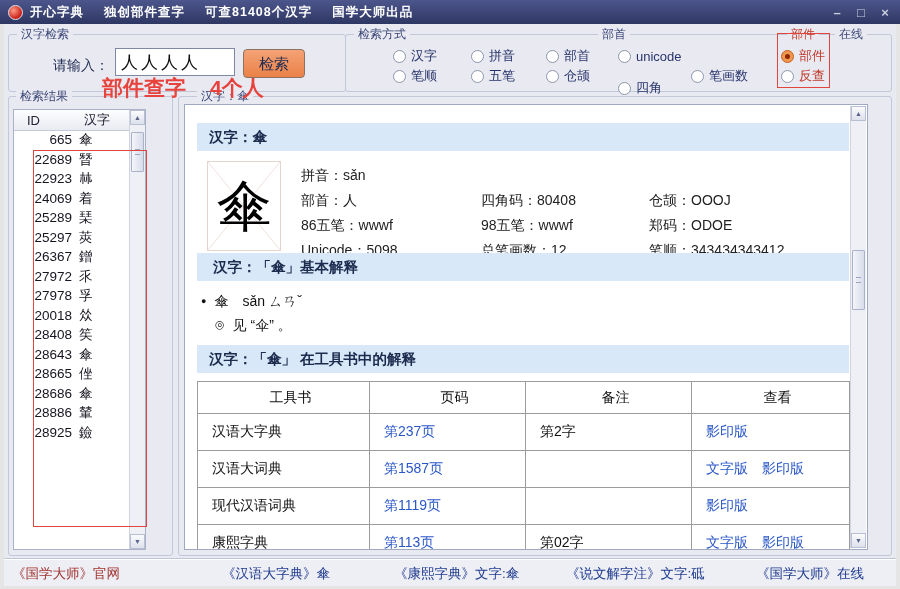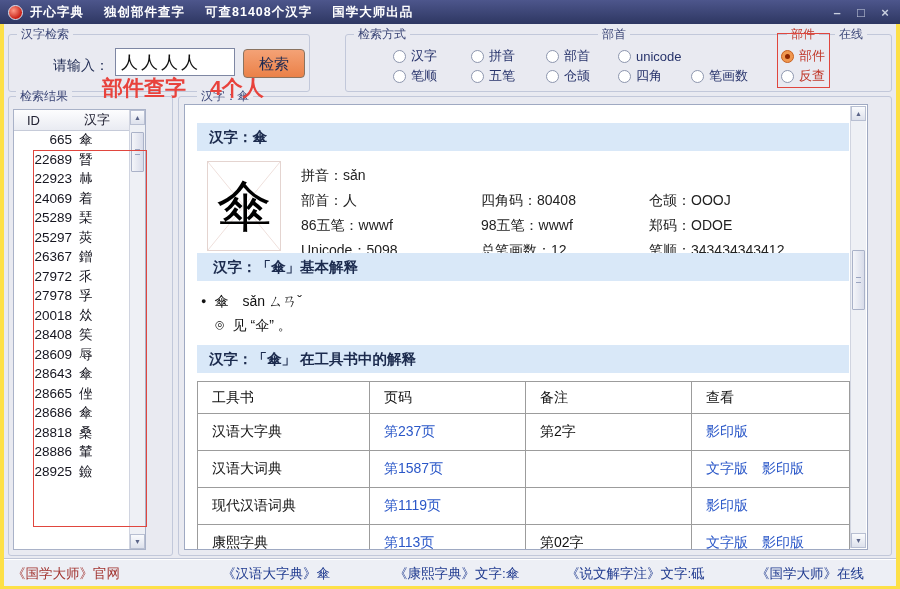--- a/index.html
+++ b/index.html
@@ -1,16 +1,16 @@
 <!DOCTYPE html>
 <html><head>
 <meta charset="utf-8">
 <style>
   html,body{margin:0;padding:0;background:#555;}
-  .window{position:relative;width:900px;height:589px;background:#fde047;overflow:hidden;
+  .window{position:relative;width:900px;height:589px;background:#e5e5e5;overflow:hidden;
           font-family:"Liberation Sans","DejaVu Sans",sans-serif;cursor:default;color:#222;}
   
   .titlebar{position:absolute;left:0;top:0;width:100%;height:24px;box-sizing:border-box;
             background:linear-gradient(#4d568c,#2e3762);display:flex;align-items:center;padding:0 8px;}
   .app-icon{width:13px;height:13px;border-radius:50%;flex:0 0 13px;
             background:radial-gradient(circle at 35% 35%,#ff9a88,#c81e14 70%);
             border:1px solid #dfe3f0;margin-right:7px;}
   .ttl{color:#fff;font-weight:bold;font-size:12.5px;margin-right:20px;letter-spacing:1px;white-space:nowrap;}
   .winctl{margin-left:auto;display:flex;gap:10px;color:#c9cfdf;font-size:13px;font-weight:bold;}
   .winctl span{width:14px;text-align:center;}
@@ -74,21 +74,21 @@
   .bigchar{position:absolute;width:100%;height:100%;text-align:center;line-height:88px;
            font-size:55px;color:#000;font-family:"DejaVu Serif","Liberation Serif",serif;}
   .fields{position:absolute;left:116px;top:62px;width:552px;height:104px;}
   .fld{position:absolute;font-size:14px;color:#222;white-space:nowrap;}
   .flabel::after{content:"：";}
   .basics{position:absolute;left:16px;top:188px;width:620px;height:50px;}
   .bline{position:absolute;font-size:14px;color:#111;white-space:nowrap;}
   .bullet{font-size:9px;vertical-align:2px;margin-right:8px;}
   .btable{position:absolute;left:12px;top:276px;width:652px;border-collapse:collapse;table-layout:fixed;}
   .btable th{height:31px;border:1px solid #9c9c9c;font-size:14px;font-weight:normal;color:#111;
-             text-align:left;padding:0 0 0 14px;background:#fff;}
+             text-align:center;padding:0 0 0 14px;background:#fff;}
   .btable td{height:36px;border:1px solid #9c9c9c;font-size:14px;color:#111;padding:0 0 0 14px;
              white-space:nowrap;overflow:hidden;}
   .link{color:#2a57c8;margin-right:14px;}
   
   .statusbar{position:absolute;left:4px;top:558px;width:892px;height:28px;background:#edeff5;
              border-top:1px solid #bfc5d6;box-shadow:inset 0 1px 0 #fff;box-sizing:border-box;}
   .sitem{position:absolute;top:6px;font-size:13.5px;white-space:nowrap;}
 </style>
 </head>
 <body>
@@ -103,21 +103,21 @@
     <span class="ttl">国学大师出品</span>
     <span class="winctl">
       <span>–</span>
       <span>□</span>
       <span>×</span>
     </span>
   </div>
 
   <div class="client"></div>
 
-  <div class="grp" style="left:8px;top:34px;width:300px;height:56px;">
+  <div class="grp" style="left:8px;top:34px;width:300px;height:56px;padding-left:36px;">
     <span class="grp-label" style="left:8px;">汉字检索</span>
     <span class="inp-label">请输入：</span>
     <input class="chk-input" value="人人人人" style="">
     <div class="search-btn">检索</div>
   </div>
 
   <div class="grp" style="left:345px;top:34px;width:545px;height:56px;">
     <span class="grp-label" style="left:8px;">检索方式</span>
     <span class="grp-label" style="left:252px;">部首</span>
     <span class="grp-label red" style="left:441px;">部件</span>
@@ -144,21 +144,21 @@
           <span class="rlabel">部首</span>
         </div>
         <div class="ritem" style="left: 200px; top: 33px;">
           <span class="radio"></span>
           <span class="rlabel">仓颉</span>
         </div>
         <div class="ritem" style="left: 272px; top: 13px;">
           <span class="radio"></span>
           <span class="rlabel">unicode</span>
         </div>
-        <div class="ritem" style="left: 272px; top: 33px;">
+        <div class="ritem" style="left: 272px; top: 45px;">
           <span class="radio"></span>
           <span class="rlabel">四角</span>
         </div>
         <div class="ritem" style="left: 345px; top: 33px;">
           <span class="radio"></span>
           <span class="rlabel">笔画数</span>
         </div>
         <div class="ritem" style="left: 435px; top: 13px;">
           <span class="radio checked"></span>
           <span class="rlabel red">部件</span>
@@ -223,38 +223,30 @@
         </div>
         <div class="lrow">
           <span class="lid">20018</span>
           <span class="lch">𠈌</span>
         </div>
         <div class="lrow">
           <span class="lid">28408</span>
           <span class="lch">笶</span>
         </div>
         <div class="lrow">
-          <span class="lid">28609</span>
-          <span class="lch">辱</span>
-        </div>
-        <div class="lrow">
           <span class="lid">28643</span>
           <span class="lch">傘</span>
         </div>
         <div class="lrow">
           <span class="lid">28665</span>
           <span class="lch">侳</span>
         </div>
         <div class="lrow">
           <span class="lid">28686</span>
           <span class="lch">傘</span>
-        </div>
-        <div class="lrow">
-          <span class="lid">28818</span>
-          <span class="lch">桑</span>
         </div>
         <div class="lrow">
           <span class="lid">28886</span>
           <span class="lch">輦</span>
         </div>
         <div class="lrow">
           <span class="lid">28925</span>
           <span class="lch">鐱</span>
         </div>
       </div>

